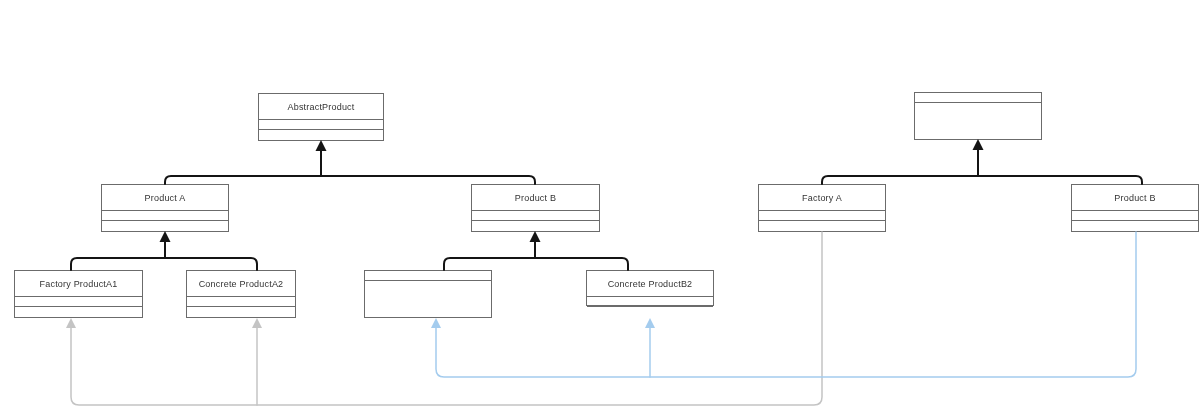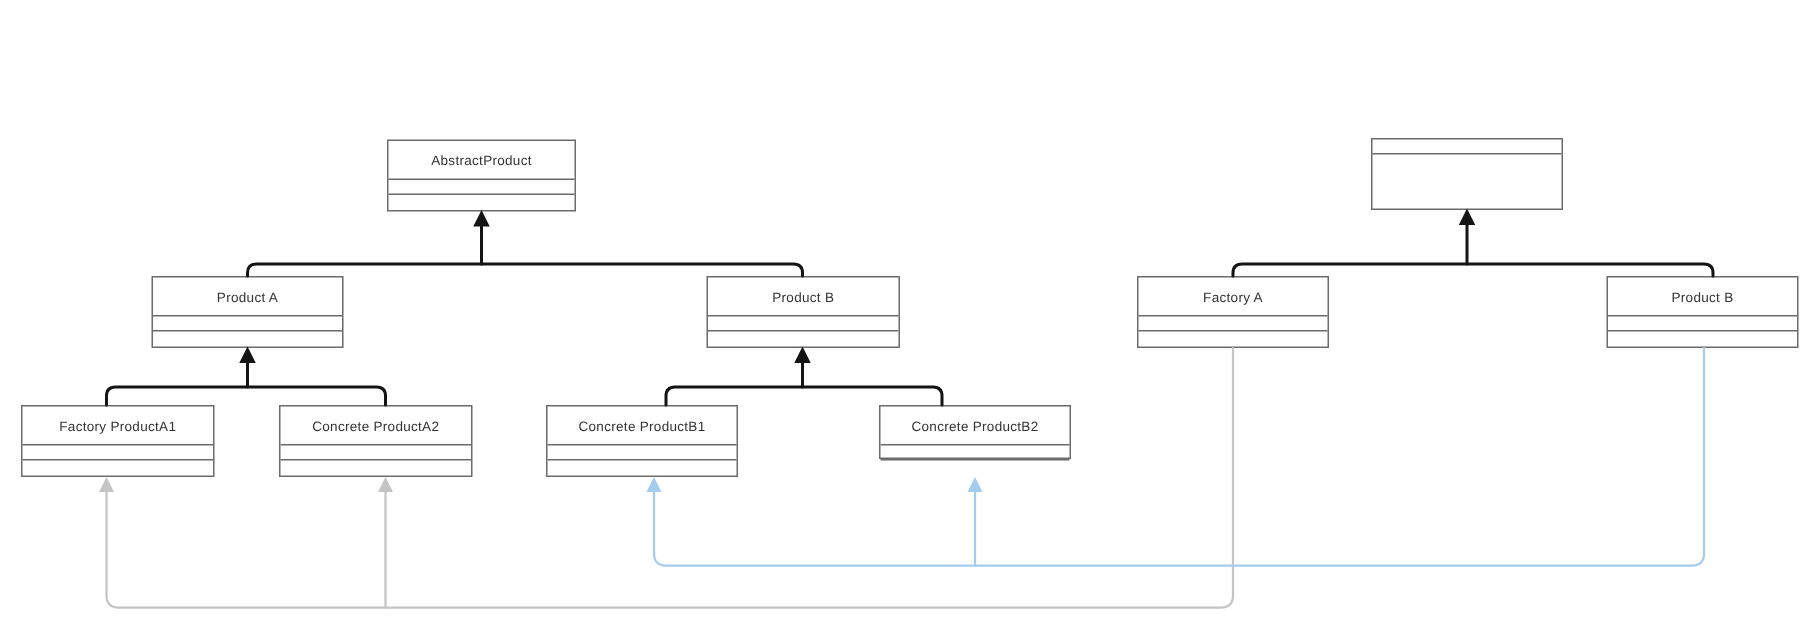--- a/index.html
+++ b/index.html
@@ -65,28 +65,27 @@
     <div class="node-attrs"></div>
     <div class="node-methods"></div>
   </div>
 
   <div class="node" style="left:14px;top:270px;width:129px;height:48px">
     <div class="node-title">Factory ProductA1</div>
     <div class="node-attrs"></div>
     <div class="node-methods"></div>
   </div>
 
-  <div class="node" style="left:186px;top:270px;width:129px;height:48px">
+  <div class="node" style="left:186px;top:270px;width:110px;height:48px">
     <div class="node-title">Concrete ProductA2</div>
     <div class="node-attrs"></div>
     <div class="node-methods"></div>
   </div>
 
   <div class="node" style="left:364px;top:270px;width:128px;height:48px">
-    <div class="node-title">Concrete ProductB1</div>
     <div class="node-attrs"></div>
     <div class="node-methods"></div>
   </div>
 
   <div class="node" style="left:586px;top:270px;width:128px;height:36px">
     <div class="node-title">Concrete ProductB2</div>
     <div class="node-attrs"></div>
     <div class="node-methods"></div>
   </div>
 

